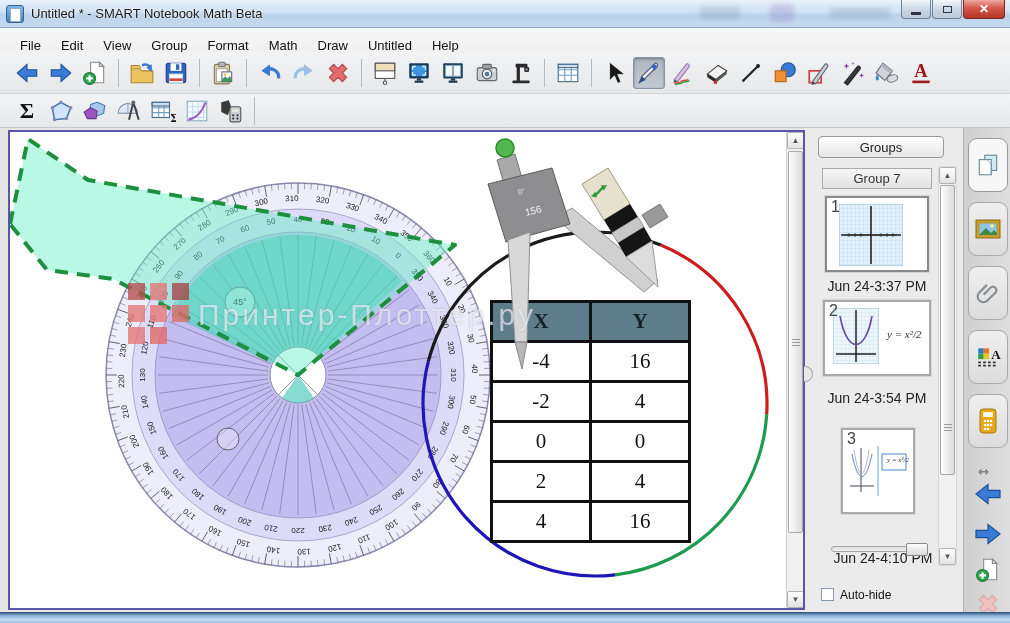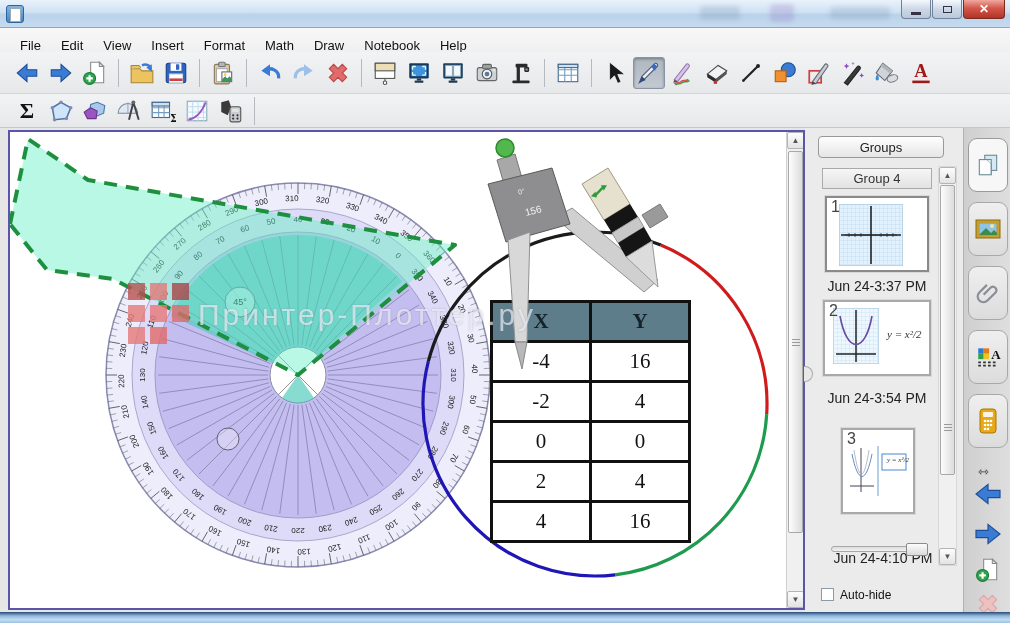--- a/index.html
+++ b/index.html
@@ -102,43 +102,44 @@
   .bottom-edge{position:absolute;left:0;top:612px;width:1010px;height:11px;
     background:linear-gradient(180deg,#2a4a74,#8fb8dd 35%,#c4ddf2 70%,#9cc2e2);}
 </style>
 </head>
 <body>
 
 <div class="window">
 
   <div class="titlebar">
     <div class="app-icon"></div>
+    <div class="title-text">Untitled * - SMART Notebook Math Beta</div>
     <div class="smudge" style="left:700px;top:6px;width:40px;height:14px;"></div>
     <div class="smudge" style="left:770px;top:4px;width:24px;height:18px;background:rgba(140,110,190,.25);"></div>
     <div class="smudge" style="left:830px;top:7px;width:60px;height:12px;"></div>
     <div class="winbtns">
       <div class="winbtn">
           <span class="minglyph"></span>
         </div>
       <div class="winbtn">
           <span class="maxglyph"></span>
         </div>
       <div class="winbtn close">✕</div>
     </div>
   </div>
 
   <div class="menubar">
     <span class="menu-item">File</span>
     <span class="menu-item">Edit</span>
     <span class="menu-item">View</span>
-    <span class="menu-item">Insert</span>
+    <span class="menu-item">Group</span>
     <span class="menu-item">Format</span>
     <span class="menu-item">Math</span>
     <span class="menu-item">Draw</span>
-    <span class="menu-item">Notebook</span>
+    <span class="menu-item">Untitled</span>
     <span class="menu-item">Help</span>
   </div>
 
   <div class="toolbar tb1">
     <div class="tbtn">
         <svg width="26" height="26" viewBox="0 0 24 24">
           <path d="M21 9h-9V4l-9 8 9 8v-5h9z" fill="#3a7bd5" stroke="#1d4f94"></path>
         </svg>
       </div>
     <div class="tbtn">
@@ -774,21 +775,21 @@
         <div class="sb-thumb" style="top:19px;height:382px;">
           <div class="sb-grip" style="top:187px;left:3px;"></div>
         </div>
         <div class="sb-arrow" style="top:459px;">▼</div>
       </div>
     </div>
 
     <div class="sidebar">
       <div class="pane-handle"></div>
       <div class="groups-btn">Groups</div>
-      <div class="group-label">Group 4</div>
+      <div class="group-label">Group 7</div>
 
       <div class="thumb" style="left:20px;top:68px;width:104px;height:76px;border-color:#8a8a8a;">
         <span class="pagenum">1</span>
         <svg width="64" height="62" viewBox="0 0 64 62" style="position:absolute;left:12px;top:6px;">
           <defs>
               <pattern id="g1" width="4" height="4" patternUnits="userSpaceOnUse">
                 <path d="M4 0H0V4" fill="none" stroke="#a9d2ef" stroke-width=".6"></path>
               </pattern>
             </defs>
           <rect width="64" height="62" fill="#e2f1fc" stroke="#9ab8d0"></rect>

